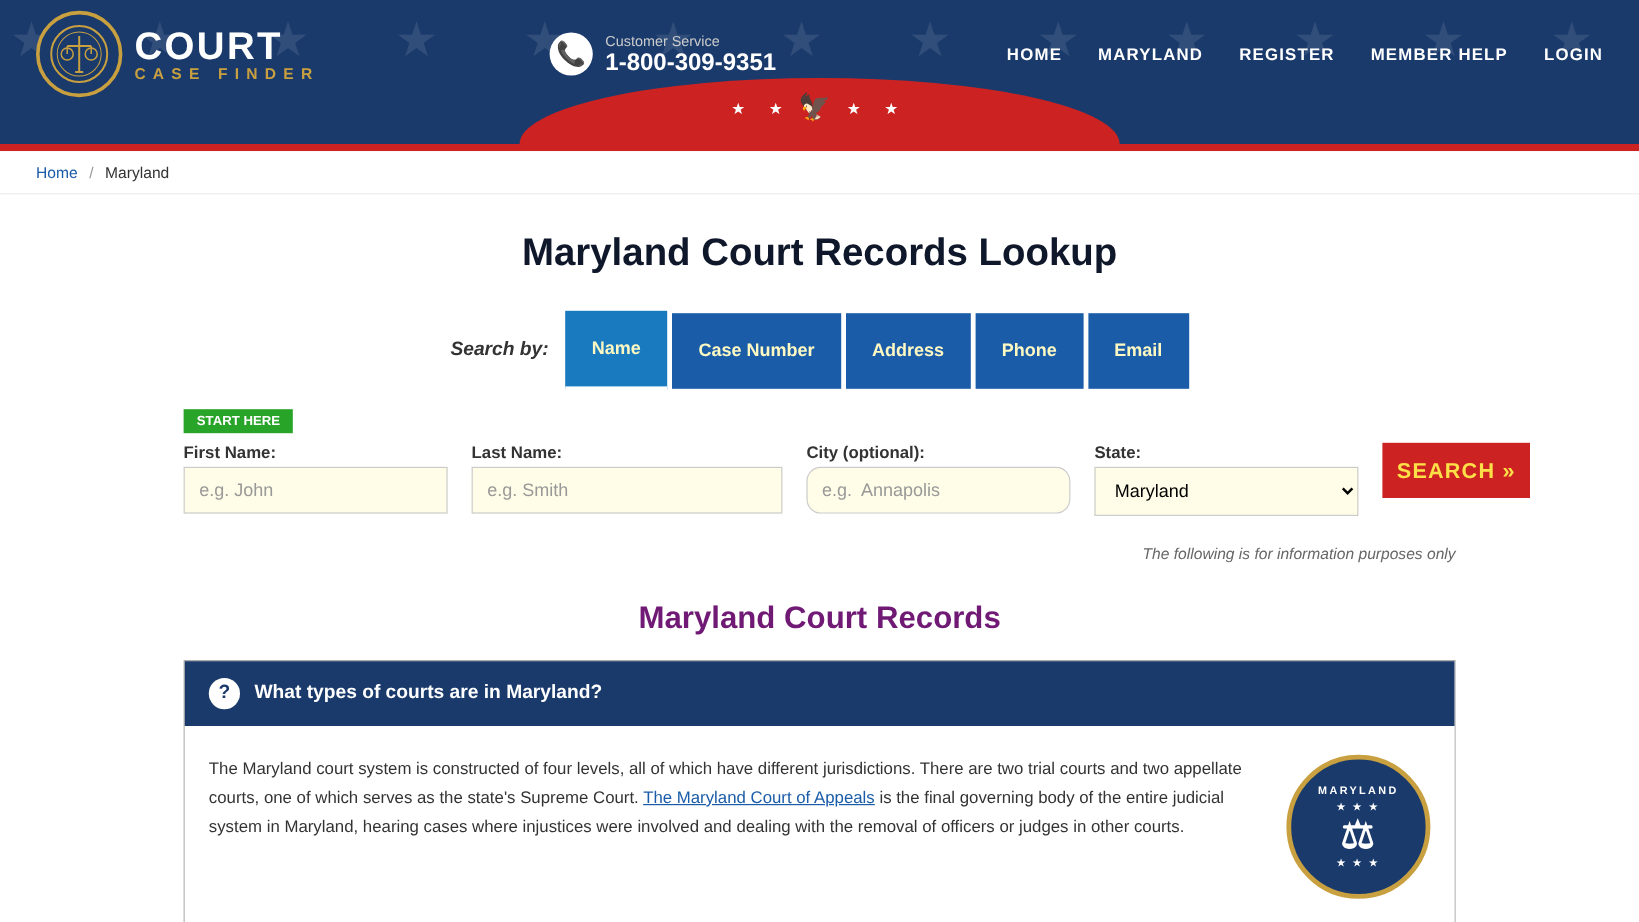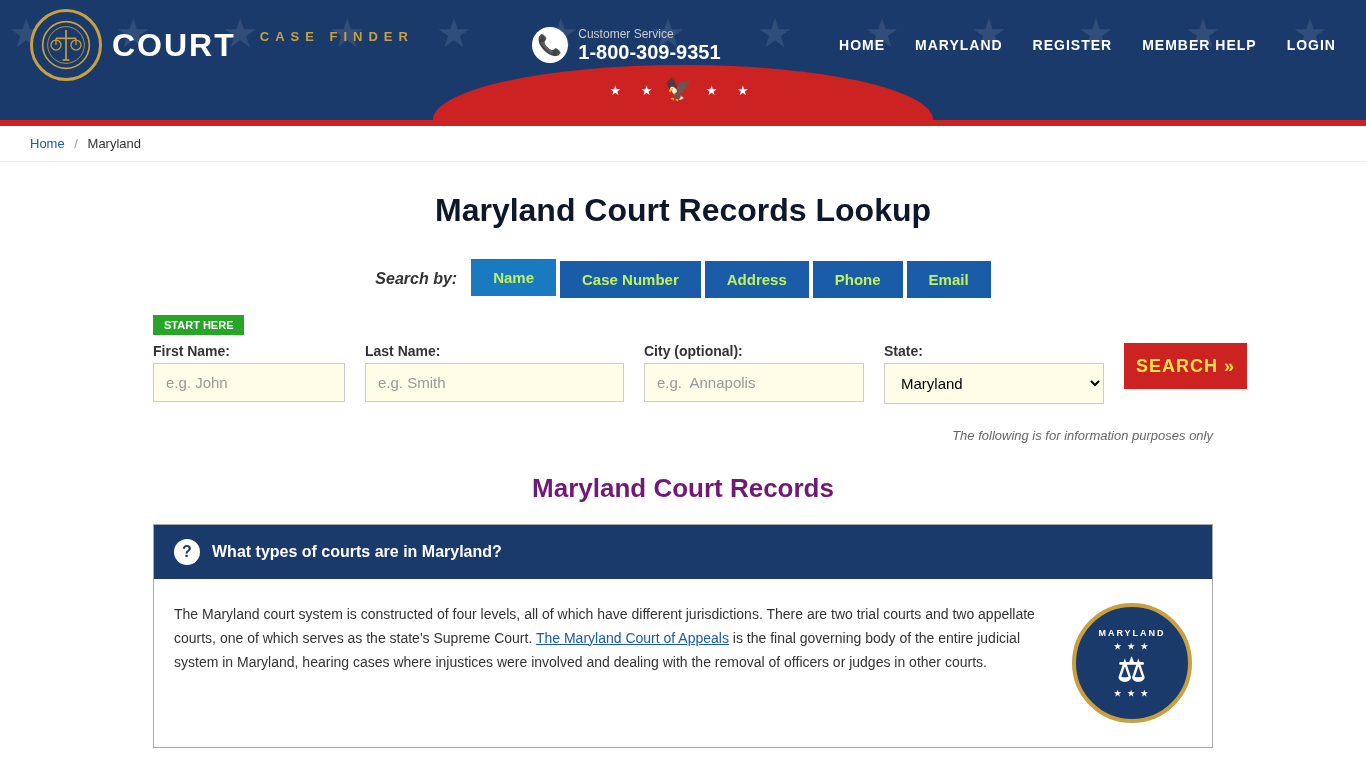--- a/index.html
+++ b/index.html
@@ -49,21 +49,21 @@
       align-items: center;
       justify-content: center;
       flex-shrink: 0;
     }
     .logo-circle svg {
       width: 50px;
       height: 50px;
     }
     .logo-text {
       display: flex;
-      gap: 24px;
+      flex-direction: column;
     }
     .logo-court {
       color: #fff;
       font-size: 32px;
       font-weight: 900;
       letter-spacing: 2px;
       line-height: 1;
     }
     .logo-case-finder {
       color: #c8a040;
@@ -187,26 +187,26 @@
       margin-bottom: 16px;
     }
     .search-by-label {
       font-style: italic;
       font-weight: bold;
       font-size: 16px;
       margin-right: 10px;
       color: #333;
     }
     .tab-btn {
-      padding: 10px 22px;
+      padding: 23px 22px;
       font-size: 15px;
       font-weight: bold;
       border: none;
       cursor: pointer;
-      color: #bef264;
+      color: #fef9c3;
       background: #1a5ca8;
     }
     .tab-btn.active {
       background: #1a7abf;
       border-bottom: 3px solid #fff;
     }
 
     
     .start-here {
       display: inline-block;
@@ -236,23 +236,23 @@
       color: #333;
     }
     .form-field input, .form-field select {
       border: 1px solid #ccc;
       padding: 10px 12px;
       font-size: 15px;
       background: #fffde7;
       outline: none;
     }
     .form-field input::placeholder { color: #999; }
-    .field-first { width: 192px; }
+    .field-first { width: 220px; }
     .field-last { width: 259px; }
-    .field-city { width: 220px; }
+    .field-city { width: 220px; border-radius: 12px; }
     .field-state { width: 220px; }
     .form-field select { width: 220px; background: #fffde7; }
 
     .search-btn {
       background: #cc2222;
       color: #fde047;
       font-size: 18px;
       font-weight: bold;
       padding: 10px 12px;
       border: none;

